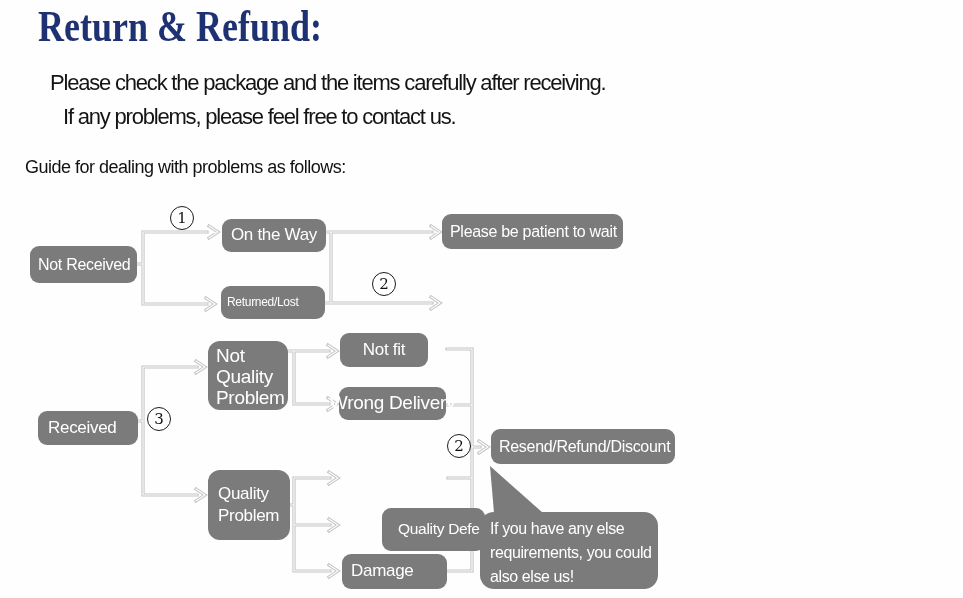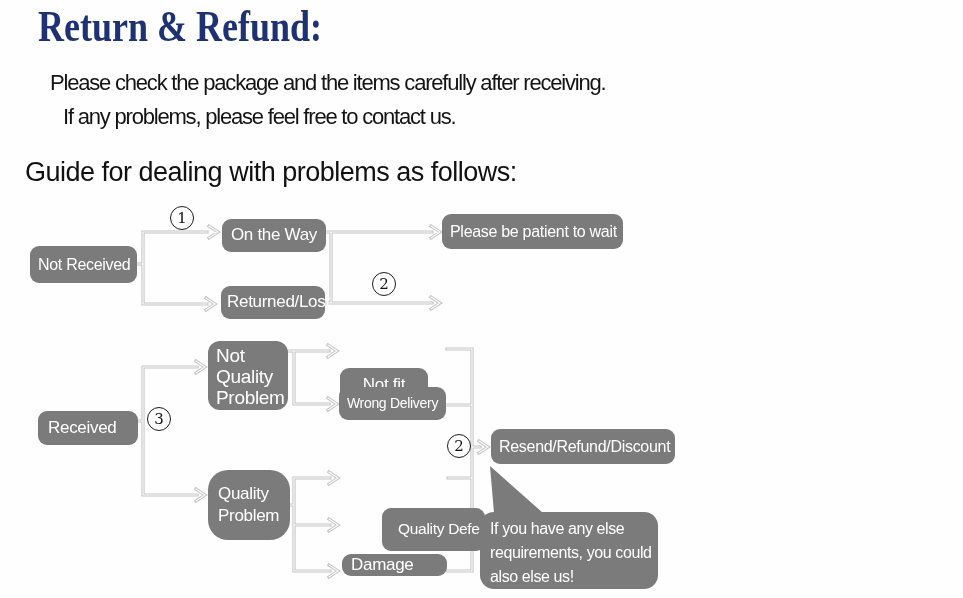--- a/index.html
+++ b/index.html
@@ -8,33 +8,33 @@
 
   
   .title {
     position:absolute; left:38px; top:4px; height:50px;
     font-family:"Liberation Serif","DejaVu Serif",serif;
     font-weight:bold; font-size:45px; line-height:1.0; color:#1e3273;
     transform:scaleX(0.80); transform-origin:left top; white-space:nowrap;
   }
   .intro1 { position:absolute; left:50px; top:70px;  font-size:22px; letter-spacing:-1.2px; color:#141414; white-space:nowrap; }
   .intro2 { position:absolute; left:63px; top:104px; font-size:22px; letter-spacing:-1.2px; color:#141414; white-space:nowrap; }
-  .guide  { position:absolute; left:25px; top:157px; font-size:27px; letter-spacing:-0.5px; color:#111; white-space:nowrap; }
+  .guide  { position:absolute; left:25px; top:157px; font-size:18px; letter-spacing:-0.5px; color:#111; white-space:nowrap; }
 
   
   .node {
     position:absolute; box-sizing:border-box;
     background:#7b7b7b; color:#ffffff;
     border-radius:9px; font-size:17px; letter-spacing:-0.3px;
     display:flex; align-items:center; justify-content:flex-start;
     padding:0 4px 0 8px; line-height:1.2; white-space:nowrap;
   }
   .node.c  { justify-content:center; padding:0 2px; }
   .node.tl { align-items:flex-start; white-space:normal; line-height:21px; padding-top:4px; border-radius:12px; }
-  .node.ml { align-items:center; white-space:normal; line-height:22px; border-radius:20px; }
+  .node.ml { align-items:center; white-space:normal; line-height:22px; border-radius:12px; }
 
   
   .badge {
     position:absolute; box-sizing:border-box; width:24px; height:24px;
     border:1.6px solid #1c1c1c; border-radius:50%; background:#ffffff;
     display:flex; align-items:center; justify-content:center;
     font-family:"DejaVu Serif","Liberation Serif",serif;
     font-size:15px; color:#111;
   }
 
@@ -90,30 +90,30 @@
     <use href="#chevs" class="pw"></use>
   </svg>
 
   <div class="badge" style="left:170px;top:206px;">1</div>
   <div class="badge" style="left:372px;top:272px;">2</div>
   <div class="badge" style="left:147px;top:407px;">3</div>
   <div class="badge" style="left:447px;top:434px;">2</div>
 
   <div class="node" style="left:30px;top:246px;width:107px;height:37px;font-size:16px;">Not Received</div>
   <div class="node c" style="left:222px;top:219px;width:104px;height:33px;">On the Way</div>
-  <div class="node" style="left:221px;top:286px;width:104px;height:33px;font-size:17px;padding-left:6px;">Returned/Lost</div>
+  <div class="node" style="left:221px;top:286px;width:104px;height:33px;font-size:12px;padding-left:6px;">Returned/Lost</div>
   <div class="node" style="left:442px;top:214px;width:181px;height:35px;font-size:16px;">Please be patient to wait</div>
 
   <div class="node" style="left:38px;top:404px;width:100px;height:34px;padding-left:10px;margin-top:7px;">Received</div>
   <div class="node tl" style="left:208px;top:341px;width:80px;height:69px;font-size:19px;">Not Quality Problem</div>
-  <div class="node c" style="left:340px;top:333px;width:88px;height:34px;margin-top:35px;">Not fit</div>
-  <div class="node c" style="left:339px;top:387px;width:107px;height:33px;font-size:14px;">Wrong Delivery</div>
+  <div class="node c" style="left:340px;top:333px;width:88px;height:34px;">Not fit</div>
+  <div class="node c" style="left:339px;top:387px;width:107px;height:33px;font-size:19px;">Wrong Delivery</div>
   <div class="node ml" style="left:208px;top:470px;width:82px;height:70px;font-size:17px;padding-left:10px;">Quality Problem</div>
   <div class="node" style="left:342px;top:508px;width:103px;height:43px;font-size:15.5px;padding-left:16px;margin-left:40px;">Quality Defect</div>
-  <div class="node" style="left:342px;top:554px;width:105px;height:22px;padding-left:9px;">Damage</div>
+  <div class="node" style="left:342px;top:554px;width:105px;height:35px;padding-left:9px;">Damage</div>
   <div class="node" style="left:491px;top:429px;width:184px;height:35px;font-size:16px;">Resend/Refund/Discount</div>
 
   <div class="bubble">
     <div>If you have any else</div>
     <div>requirements, you could</div>
     <div>also else us!</div>
   </div>
 
 </div>
 

